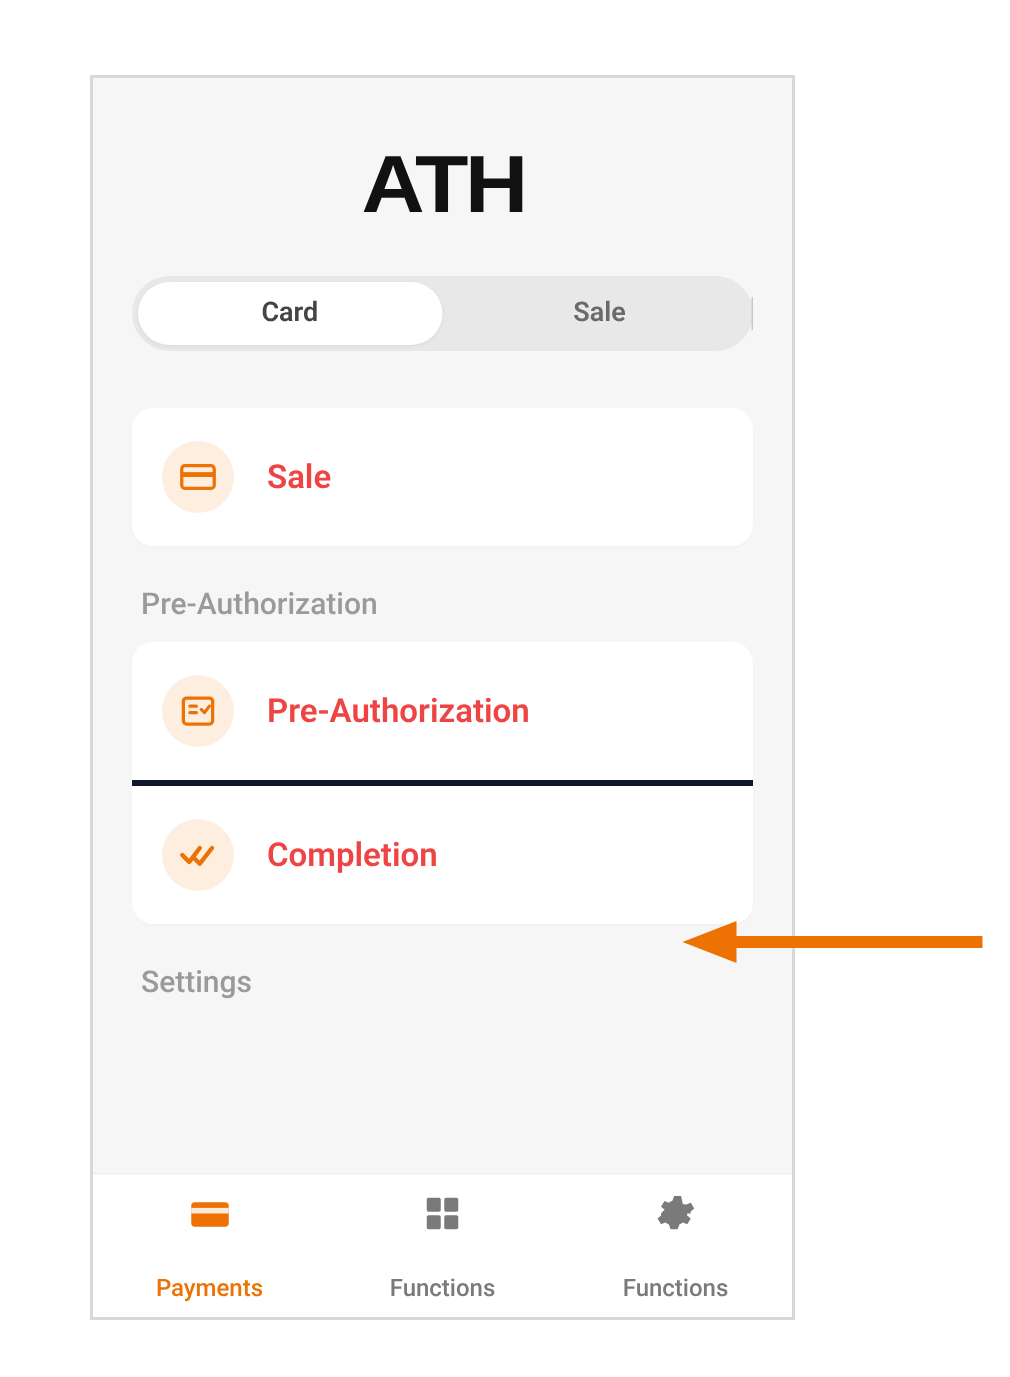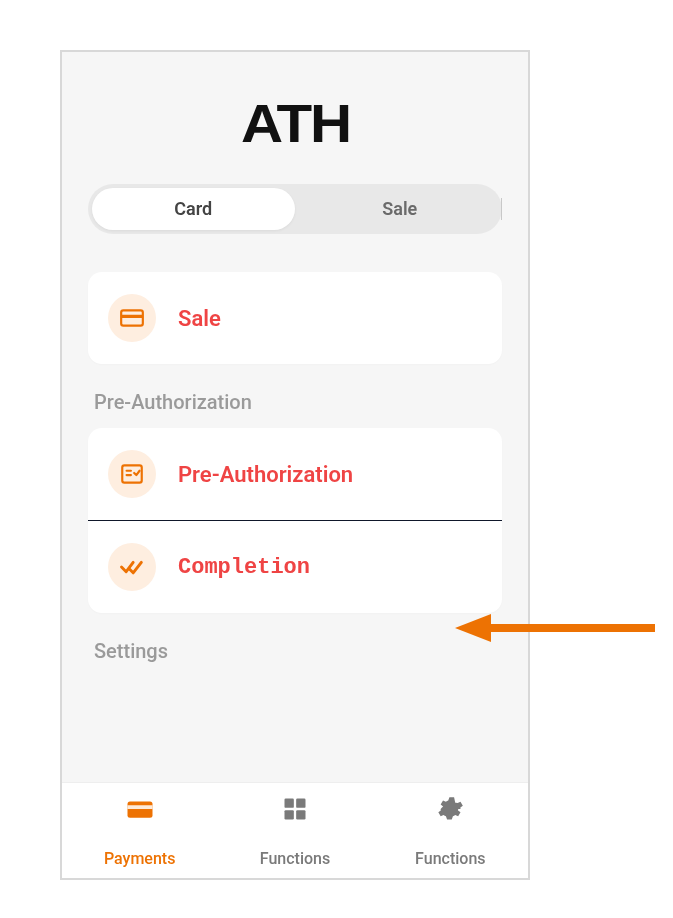--- a/index.html
+++ b/index.html
@@ -76,22 +76,21 @@
     margin-bottom: 26px;
     box-shadow: 0 1px 2px rgba(0,0,0,0.02);
   }
   .row {
     display: flex;
     align-items: center;
     padding: 22px 20px;
     cursor: pointer;
   }
   .row + .row {
-    border-top: 1px solid #0f172a;
-    font-family: Liberation Mono, monospace;
+    border-top: 4px solid #0f172a;
   }
   .icon-circle {
     width: 48px;
     height: 48px;
     border-radius: 50%;
     background: #feeee0;
     display: flex;
     align-items: center;
     justify-content: center;
     margin-right: 22px;

